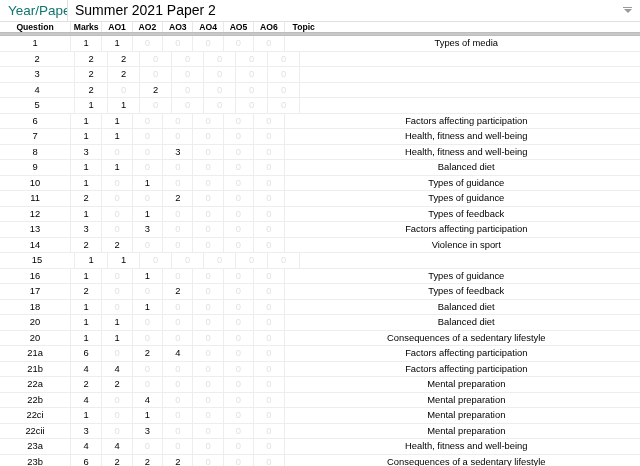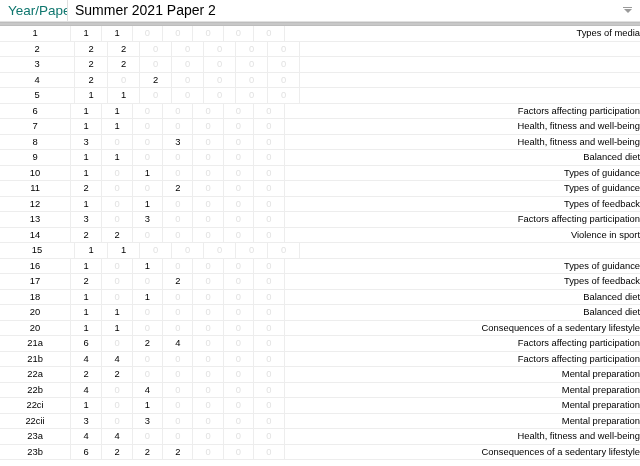--- a/index.html
+++ b/index.html
@@ -125,41 +125,52 @@
     overflow: hidden;
     white-space: nowrap;
     color: #000;
   }
   .cell.zero { color: #e2e2e2; }
 
   
   .c-q      { width: 75px;  text-align: center; }
   .c-marks  { width: 33px;  text-align: center; }
   .c-ao     { width: 32px;  text-align: center; }
-  .c-topic  { width: 375px; text-align: right; padding-left: 8px; border-right: none; }
+  .c-topic  { width: 375px; text-align: center; padding-left: 8px; border-right: none; }
 
   .head-cell.c-q     { text-align: center; }
   .head-cell.c-marks { text-align: center; }
   .head-cell.c-ao    { text-align: center; }
   .head-cell.c-topic { text-align: left; padding-left: 8px; border-right: none; }
 </style>
 </head>
 <body>
 
 <div id="app">
 
   <div class="title-bar">
     <div class="title-label">Year/Paper</div>
     <div class="title-value">Summer 2021 Paper 2</div>
     <div class="title-dropdown">
       <div class="bar"></div>
       <div class="caret"></div>
     </div>
   </div>
 
+  <div class="head-row">
+    <div class="head-cell c-q">Question</div>
+    <div class="head-cell c-marks">Marks</div>
+    <div class="head-cell c-ao">AO1</div>
+    <div class="head-cell c-ao">AO2</div>
+    <div class="head-cell c-ao">AO3</div>
+    <div class="head-cell c-ao">AO4</div>
+    <div class="head-cell c-ao">AO5</div>
+    <div class="head-cell c-ao">AO6</div>
+    <div class="head-cell c-topic">Topic</div>
+  </div>
 
   <div class="freeze-band"></div>
 
   <div class="grid-body" id="grid-body">
       <div class="row">
         <div class="cell c-q">1</div>
         <div class="cell c-marks">1</div>
         <div class="cell c-ao">1</div>
         <div class="cell c-ao zero">0</div>
         <div class="cell c-ao zero">0</div>

